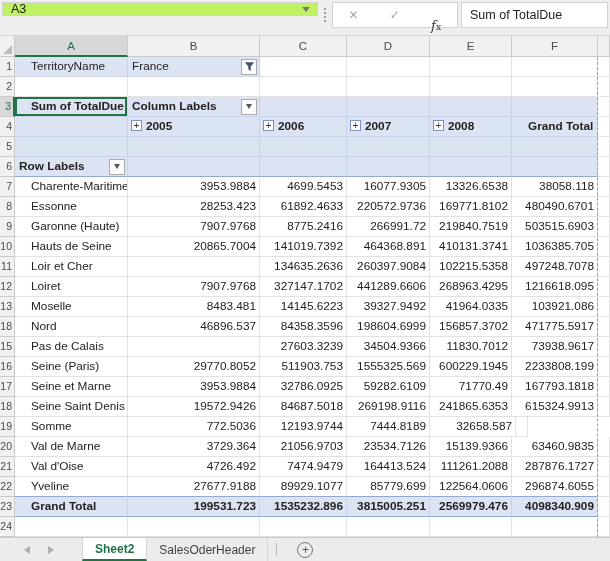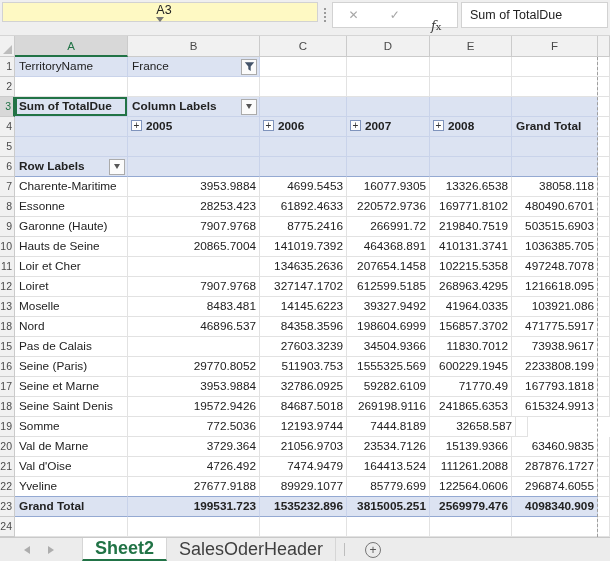--- a/index.html
+++ b/index.html
@@ -12,21 +12,21 @@
     --hdrbd:#CBCBCB;
     --hdrsel:#D8D8D8;
     --txt:#222;
   }
   *{margin:0;padding:0;box-sizing:border-box;}
   body{width:610px;height:561px;overflow:hidden;font-family:"Liberation Sans",sans-serif;background:#fff;color:var(--txt);}
   .app{width:610px;height:561px;position:relative;background:#fff;}
 
   
   .chrome{height:36px;background:#EFEFEF;border-bottom:1px solid #D5D5D5;display:flex;align-items:flex-start;padding-top:2px;}
-  .namebox{width:316px;height:20px;margin-left:2px;background:#fef9c3;border:1px solid #D2D2D2;display:flex;align-items:center;font-size:12.5px;flex-direction:column;}
+  .namebox{width:316px;height:14px;margin-left:2px;background:#bef264;border:1px solid #D2D2D2;display:flex;align-items:center;font-size:12.5px;}
   .nb-text{flex:1;padding-left:8px;}
   .nb-caret{width:22px;height:100%;display:flex;align-items:center;justify-content:center;}
   .nb-caret::after{content:"";border-left:4px solid transparent;border-right:4px solid transparent;border-top:5px solid #777;}
   .dots{width:14px;height:26px;display:flex;align-items:center;justify-content:center;}
   .dots::after{content:"";height:14px;border-left:2px dotted #9a9a9a;}
   .fxbox{width:126px;height:26px;background:#fff;border:1px solid #D2D2D2;display:flex;align-items:center;justify-content:space-around;}
   .fxb{font-size:12px;color:#A6A6A6;cursor:default;}
   .fxb.fx{color:#3d3d3d;font-family:"DejaVu Serif",serif;font-size:13px;margin-top:20px;}
   .fxb.fx i{font-style:italic;}
   .fxsub{font-size:10px;}
@@ -45,42 +45,42 @@
   .c-gut{width:15px;}.c-a{width:113px;}.c-b{width:132px;}.c-c{width:87px;}
   .c-d{width:83px;}.c-e{width:82px;}.c-f{width:86px;}.c-g{width:12px;}
 
   
   .row{display:flex;height:20px;}
   .cell{border-right:1px solid var(--gl);border-bottom:1px solid var(--gl);font-size:11.8px;line-height:19px;white-space:nowrap;overflow:hidden;background:#fff;position:relative;}
   .rowhdr{background:var(--hdrbg);border-right:1px solid var(--hdrbd);border-bottom:1px solid var(--hdrbd);font-size:10.5px;color:#4a4a4a;text-align:right;padding-right:2px;line-height:19px;}
   .rh-sel{background:var(--hdrsel);color:var(--green);border-right:2px solid var(--green);}
   .fill{background:var(--fill);border-right-color:var(--glblue);border-bottom-color:var(--glblue);}
   .bold{font-weight:bold;}
-  .lab{padding-left:4px;}
+  .lab{padding-left:16px;}
   .num{text-align:right;padding-right:3px;}
   .cellflex{display:flex;align-items:center;justify-content:space-between;padding-right:2px;}
   .cellflex .lab-in{padding-left:4px;overflow:hidden;}
   .r6b{border-bottom-color:var(--bline) !important;}
   .ldata{border-bottom-color:var(--bline) !important;}
   .gtrow{border-bottom-color:var(--bline) !important;}
   .sel{box-shadow:inset 0 0 0 2px var(--green);z-index:2;}
   .ddbtn{width:16px;height:16px;background:#FBFBFB;border:1px solid #ABABAB;display:inline-flex;align-items:center;justify-content:center;flex:0 0 auto;}
   .ddbtn .caret{width:0;height:0;border-left:3.5px solid transparent;border-right:3.5px solid transparent;border-top:5px solid #555;}
   .expand{display:inline-block;width:11px;height:11px;border:1px solid #7F93BC;background:#FDFDFD;color:#333;font-size:10px;line-height:9px;text-align:center;margin:0 4px 0 3px;vertical-align:1px;}
   .yr{font-weight:bold;}
 
   
   .pagebreak{position:absolute;left:597px;top:21px;height:480px;width:0;border-left:1px dashed #9E9E9E;z-index:4;}
 
   
   .tabbar{height:24px;background:#ECECEC;border-top:1px solid #C9C9C9;display:flex;align-items:stretch;}
   .nav{width:0;height:0;align-self:center;}
   .tri-l{margin-left:24px;border-top:4px solid transparent;border-bottom:4px solid transparent;border-right:6px solid #ADADAD;}
   .tri-r{margin-left:18px;border-top:4px solid transparent;border-bottom:4px solid transparent;border-left:6px solid #ADADAD;}
-  .tab{margin-left:0;padding:0 12px;font-size:18px;display:flex;align-items:center;color:#3f3f3f;border-right:1px solid #D6D6D6;}
+  .tab{margin-left:0;padding:0 12px;font-size:12px;display:flex;align-items:center;color:#3f3f3f;border-right:1px solid #D6D6D6;}
   .tab.first{margin-left:28px;border-left:1px solid #D6D6D6;}
   .tab.active{background:#fff;color:var(--green);font-weight:bold;border-bottom:2px solid var(--green);}
   .tabdiv{width:1px;background:#BDBDBD;margin:5px 8px;}
   .addbtn{align-self:center;margin-left:12px;width:16px;height:16px;border:1px solid #767676;border-radius:50%;display:flex;align-items:center;justify-content:center;color:#565656;font-size:12px;line-height:12px;background:transparent;}
 </style>
 </head>
 <body>
 
 <div class="app">
 
@@ -229,31 +229,31 @@
           <div class="cell c-d num">464368.891</div>
           <div class="cell c-e num">410131.3741</div>
           <div class="cell c-f num">1036385.705</div>
           <div class="cell c-g"></div>
         </div>
         <div class="row">
           <div class="rowhdr c-gut">11</div>
           <div class="cell c-a lab">Loir et Cher</div>
           <div class="cell c-b num"></div>
           <div class="cell c-c num">134635.2636</div>
-          <div class="cell c-d num">207654.1458</div>
+          <div class="cell c-d num">260397.9084</div>
           <div class="cell c-e num">102215.5358</div>
           <div class="cell c-f num">497248.7078</div>
           <div class="cell c-g"></div>
         </div>
         <div class="row">
           <div class="rowhdr c-gut">12</div>
           <div class="cell c-a lab">Loiret</div>
           <div class="cell c-b num">7907.9768</div>
           <div class="cell c-c num">327147.1702</div>
-          <div class="cell c-d num">612599.5185</div>
+          <div class="cell c-d num">441289.6606</div>
           <div class="cell c-e num">268963.4295</div>
           <div class="cell c-f num">1216618.095</div>
           <div class="cell c-g"></div>
         </div>
         <div class="row">
           <div class="rowhdr c-gut">13</div>
           <div class="cell c-a lab">Moselle</div>
           <div class="cell c-b num">8483.481</div>
           <div class="cell c-c num">14145.6223</div>
           <div class="cell c-d num">39327.9492</div>

